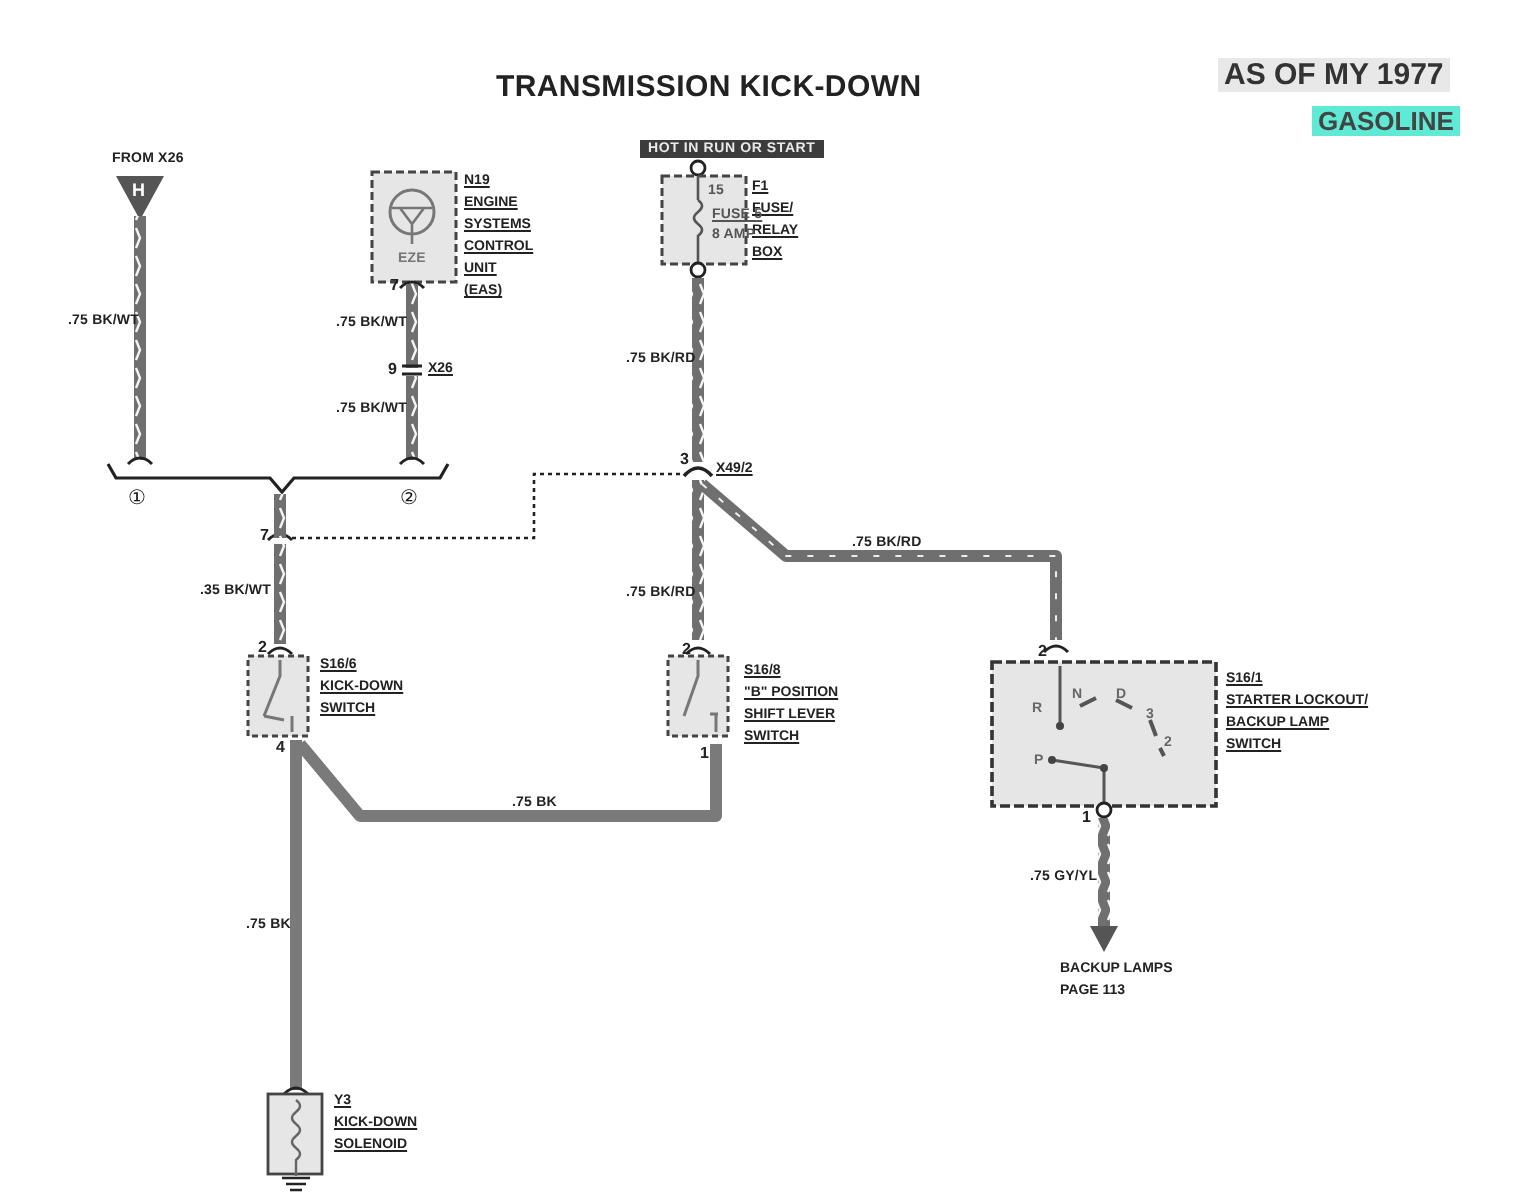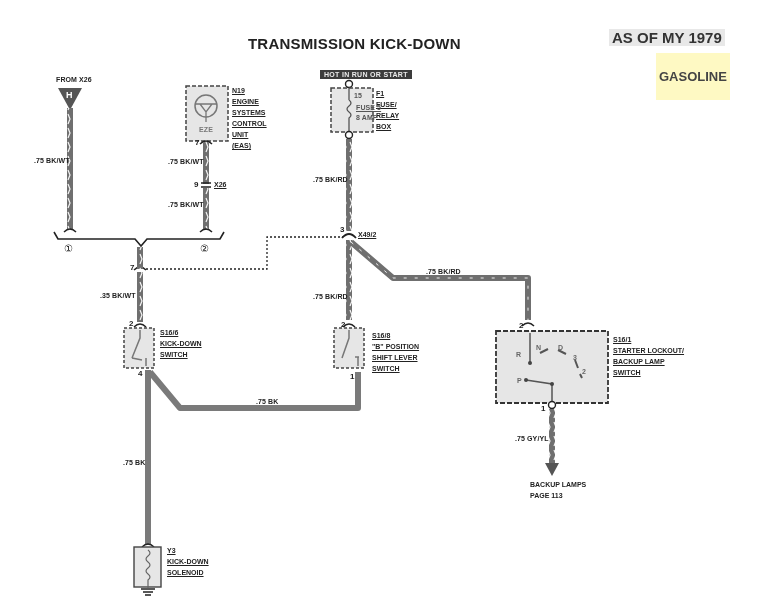--- a/index.html
+++ b/index.html
@@ -1,32 +1,32 @@
 <!DOCTYPE html>
 <html><head>
 <meta charset="utf-8">
 <style>
   html, body { margin: 0; padding: 0; background: #ffffff; }
   body { width: 761px; height: 599px; position: relative; overflow: hidden; font-family: "Liberation Sans", sans-serif; color: #1a1a1a; }
   .abs { position: absolute; }
   .title { font-weight: bold; font-size: 15px; letter-spacing: 0.2px; color: #222; }
   .tag { font-weight: bold; font-size: 15px; color: #333; background: #e8e8e8; padding: 0 3px; }
-  .tag2 { font-weight: bold; font-size: 13px; color: #444; background: #fef9c3; padding: 16px 3px; }
+  .tag2 { font-weight: bold; font-size: 13px; color: #444; background: #5eead4; padding: 0 3px; }
   .lbl { font-weight: bold; font-size: 7px; color: #222; white-space: nowrap; letter-spacing: 0.1px; }
   .comp { font-weight: bold; font-size: 7px; line-height: 11px; color: #222; }
   .comp div { text-decoration: underline; text-decoration-thickness: 1px; }
   .pin { font-weight: bold; font-size: 8px; color: #222; }
   .hot { font-size: 7px; font-weight: bold; color: #eaeaea; background: #3c3c3c; padding: 1px 4px; letter-spacing: 0.3px; white-space: nowrap; }
   svg { position: absolute; left: 0; top: 0; }
 </style>
 </head>
 <body>
 
 <div class="abs title" style="left:248px;top:35px;">TRANSMISSION KICK-DOWN</div>
-<div class="abs tag" style="left:609px;top:29px;">AS OF MY 1979</div>
+<div class="abs tag" style="left:609px;top:29px;">AS OF MY 1977</div>
 <div class="abs tag2" style="left:656px;top:53px;">GASOLINE</div>
 
 <svg width="761" height="599" viewBox="0 0 761 599">
   <defs>
     <pattern id="stripe" width="6" height="14" patternUnits="userSpaceOnUse">
       <rect width="6" height="14" fill="#6f6f6f"></rect>
       <path d="M2 2 L4 7 L2 12" stroke="#f5f5f5" stroke-width="1.2" fill="none"></path>
     </pattern>
   </defs>
 

